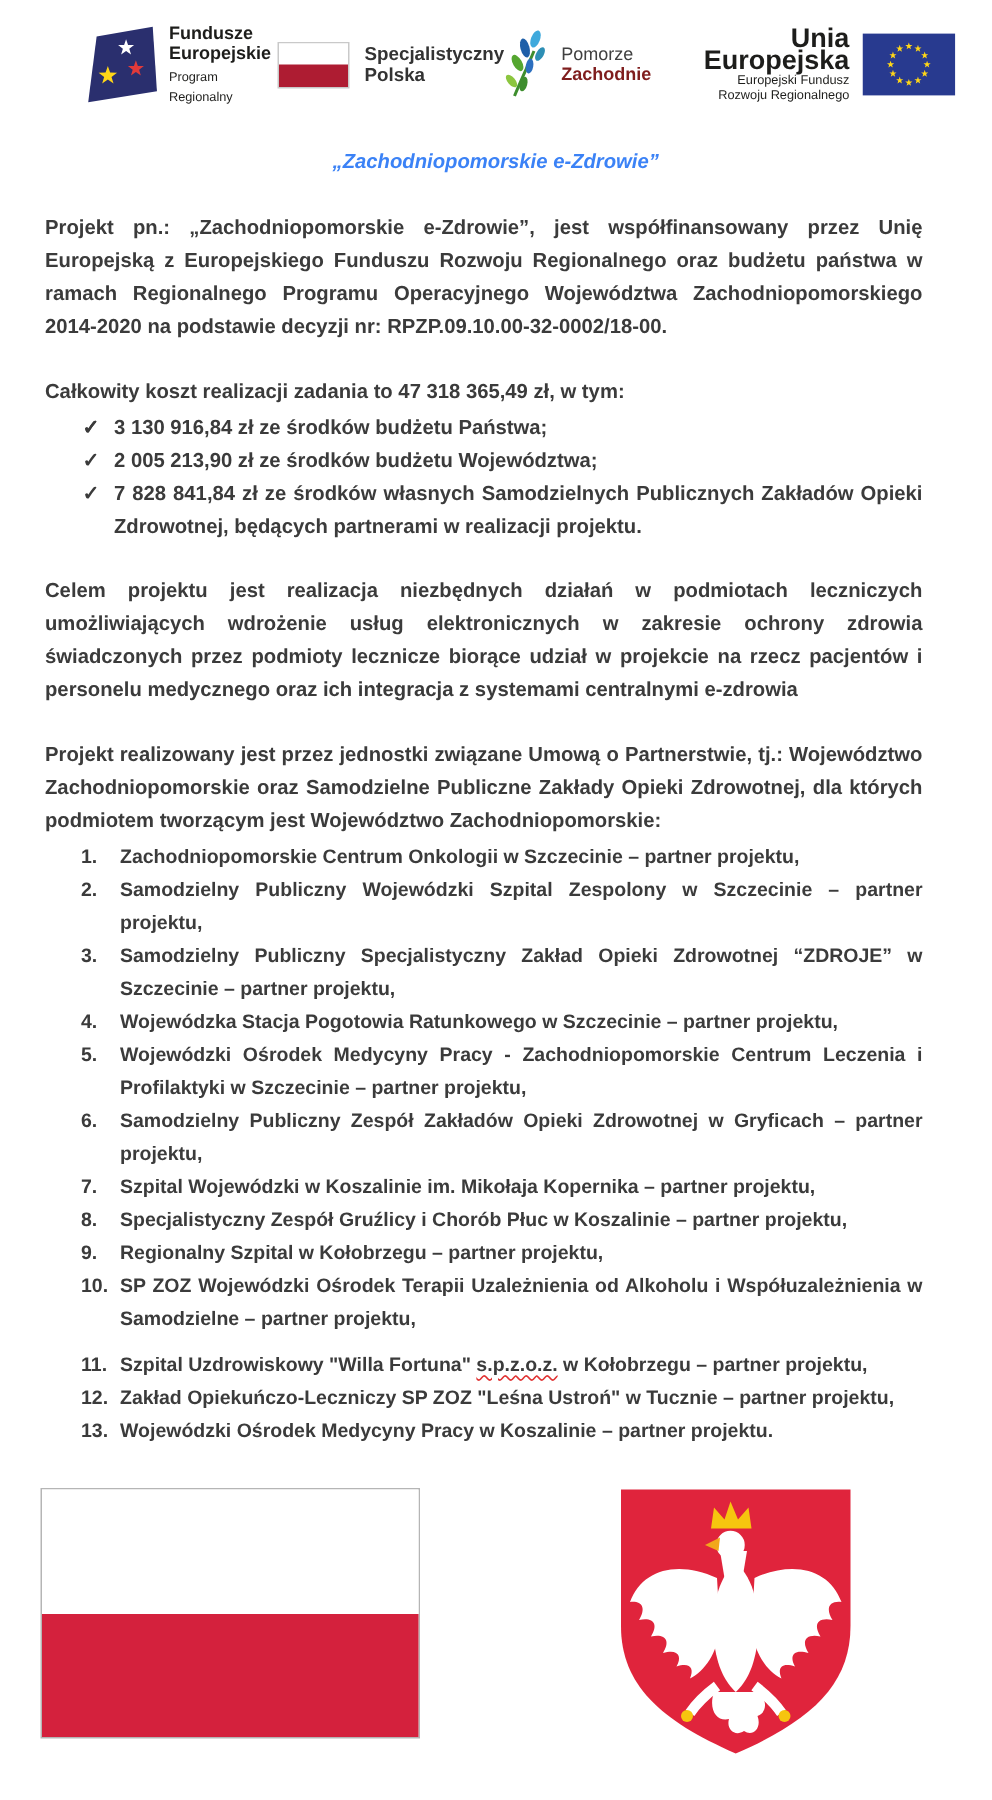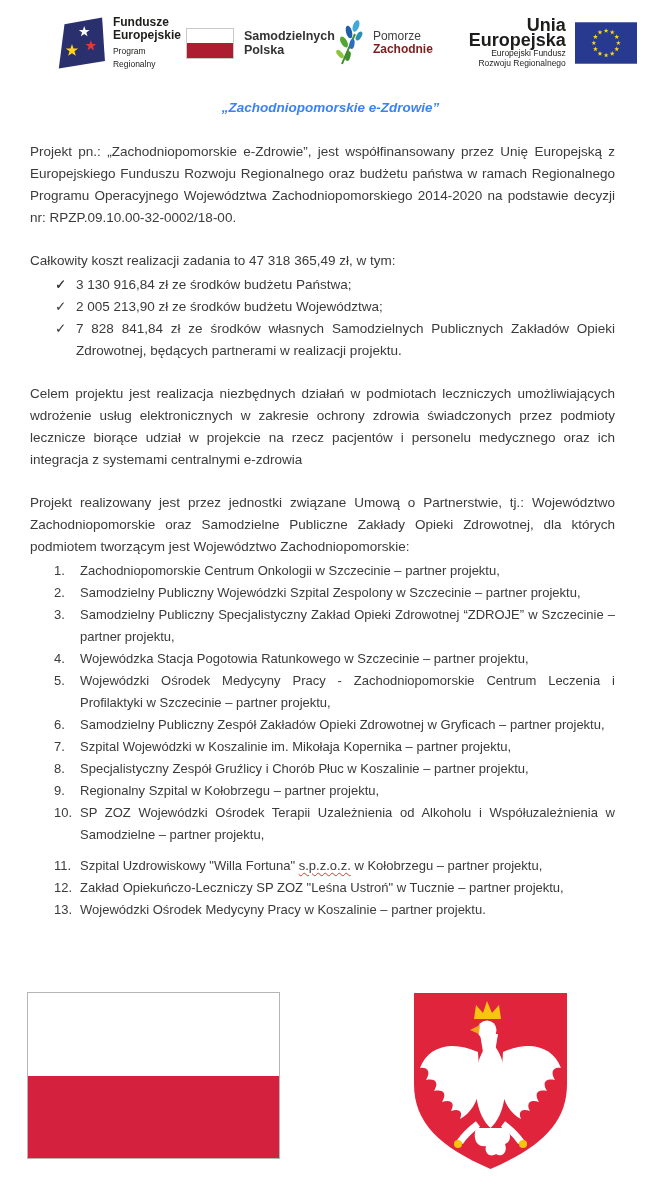--- a/index.html
+++ b/index.html
@@ -18,21 +18,21 @@
   .rp-text{margin-left:10px;font-weight:bold;font-size:12.5px;line-height:14px;color:#333;}
   .pz-text{margin-left:6px;font-size:12px;line-height:13px;}
   .pz-text .g{color:#404040;}
   .pz-text .d{color:#7f1d1d;font-weight:bold;}
   .ue-text{text-align:right;font-size:8.5px;line-height:10px;color:#1d1d1b;margin-right:9px;}
   .ue-text .b{font-weight:bold;font-size:18px;line-height:15px;}
 
   
   .title{margin-top:28px;text-align:center;font-size:13.5px;font-weight:bold;
          font-style:italic;color:#3b82f6;}
-  .docbody{margin:0 46px 0 30px;}
+  .docbody{margin:0 46px 0 30px;font-weight:bold;}
   p.para{margin:21px 0 0;font-size:13.5px;line-height:22px;text-align:justify;}
   p.intro{margin-top:26px;}
 
   ul.checklist{list-style:none;margin:2px 0 0;padding:0;}
   ul.checklist li{position:relative;padding-left:46px;font-size:13.5px;
                   line-height:22px;text-align:justify;}
   ul.checklist .check{position:absolute;left:25px;top:0;}
 
   ol.partners{margin:2px 0 0;padding:0;list-style:none;counter-reset:item;}
   ol.partners li{position:relative;padding-left:50px;font-size:13px;
@@ -73,21 +73,21 @@
         <div class="fe-sub">Program Regionalny</div>
       </div>
     </div>
 
     <div class="logo">
       <div class="rp-flag">
         <div class="w"></div>
           <div class="r"></div>
       </div>
       <div class="rp-text">
-        <div>Samodzielnych</div>
+        <div>Specjalistyczny</div>
         <div>Polska</div>
       </div>
     </div>
 
     <div class="logo">
       <svg width="32" height="46" viewBox="0 0 32 46">
         <path d="M7,44 C11,34 15,26 20,14" stroke="#3e8e2e" stroke-width="2" fill="none"></path>
         <ellipse cx="21" cy="6" rx="3" ry="6" fill="#3fa9dc" transform="rotate(20 21 6)"></ellipse>
         <ellipse cx="14" cy="12" rx="3" ry="6.5" fill="#1f5fa8" transform="rotate(-15 14 12)"></ellipse>
         <ellipse cx="24" cy="16" rx="2.5" ry="5" fill="#2d8fb5" transform="rotate(30 24 16)"></ellipse>

